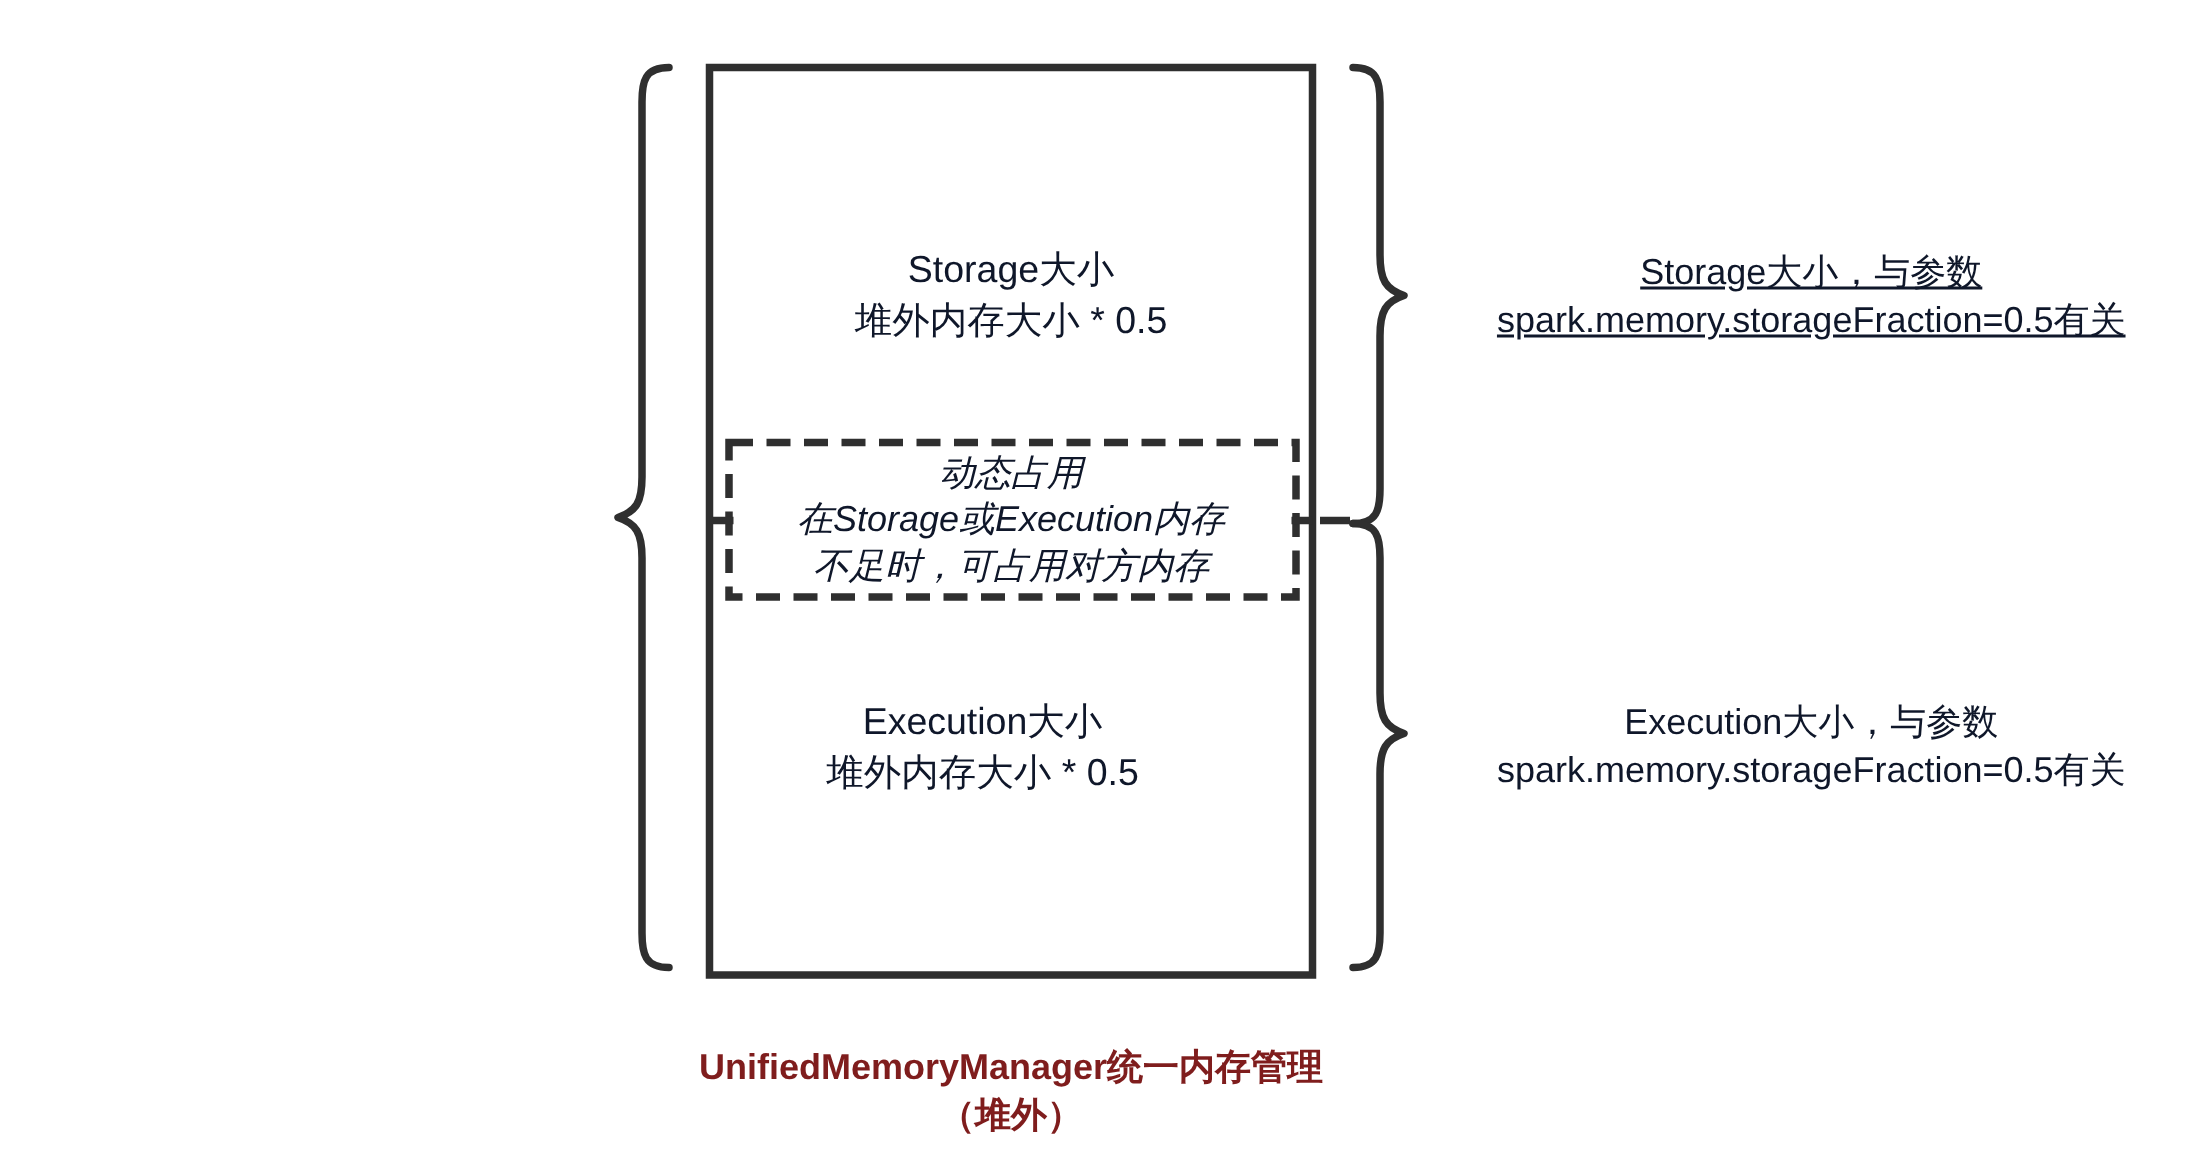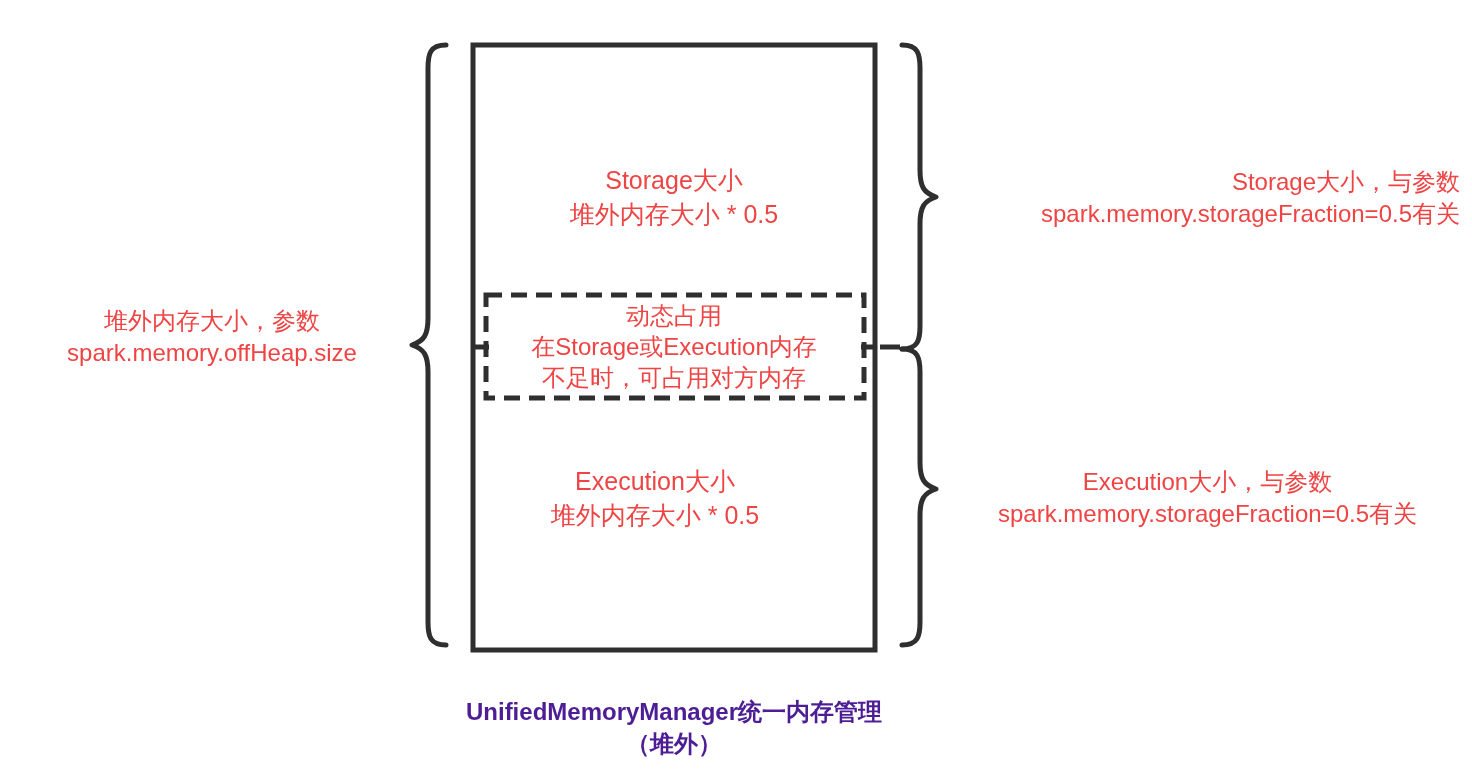--- a/index.html
+++ b/index.html
@@ -25,77 +25,79 @@
   #line-art {
     position: absolute;
     left: 0;
     top: 0;
     width: 1472px;
     height: 778px;
   }
 
   .txt {
     position: absolute;
-    color: #ef4444;
+    color: #0f172a;
     line-height: 1.34;
     white-space: pre-line;
     text-align: center;
   }
 
   
   #storage-region-label {
     left: 473px;
     top: 164px;
     width: 402px;
     font-size: 25px;
   }
   #dynamic-region-label {
     left: 478px;
     top: 300px;
     width: 392px;
     font-size: 24px;
     line-height: 1.3;
+    font-style: italic;
   }
   #execution-region-label {
     left: 454px;
     top: 465px;
     width: 402px;
     font-size: 25px;
   }
 
   
   #offheap-callout-label {
     left: 22px;
     top: 305px;
     width: 380px;
     font-size: 24px;
   }
   #storage-callout-label {
     left: 955px;
     top: 166px;
     width: 505px;
     font-size: 24px;
-    text-align: right;
+    text-align: center;
+    text-decoration: underline;
   }
   #execution-callout-label {
     left: 955px;
     top: 466px;
     width: 505px;
     font-size: 24px;
     text-align: center;
   }
 
   
   #diagram-caption {
     left: 374px;
     top: 696px;
     width: 600px;
     font-size: 24px;
     font-weight: bold;
-    color: #4c1d95;
+    color: #7f1d1d;
     line-height: 1.35;
   }
 </style>
 </head>
 <body>
 
 <div id="diagram-root">
 
   <svg id="line-art" viewBox="0 0 1472 778" xmlns="http://www.w3.org/2000/svg">
 
@@ -135,22 +137,20 @@
   <div class="txt" id="storage-region-label">Storage大小
 堆外内存大小 * 0.5</div>
 
   <div class="txt" id="dynamic-region-label">动态占用
 在Storage或Execution内存
 不足时，可占用对方内存</div>
 
   <div class="txt" id="execution-region-label">Execution大小
 堆外内存大小 * 0.5</div>
 
-  <div class="txt" id="offheap-callout-label">堆外内存大小，参数
-spark.memory.offHeap.size</div>
 
   <div class="txt" id="storage-callout-label">Storage大小，与参数
 spark.memory.storageFraction=0.5有关</div>
 
   <div class="txt" id="execution-callout-label">Execution大小，与参数
 spark.memory.storageFraction=0.5有关</div>
 
   <div class="txt" id="diagram-caption">UnifiedMemoryManager统一内存管理
 （堆外）</div>
 

